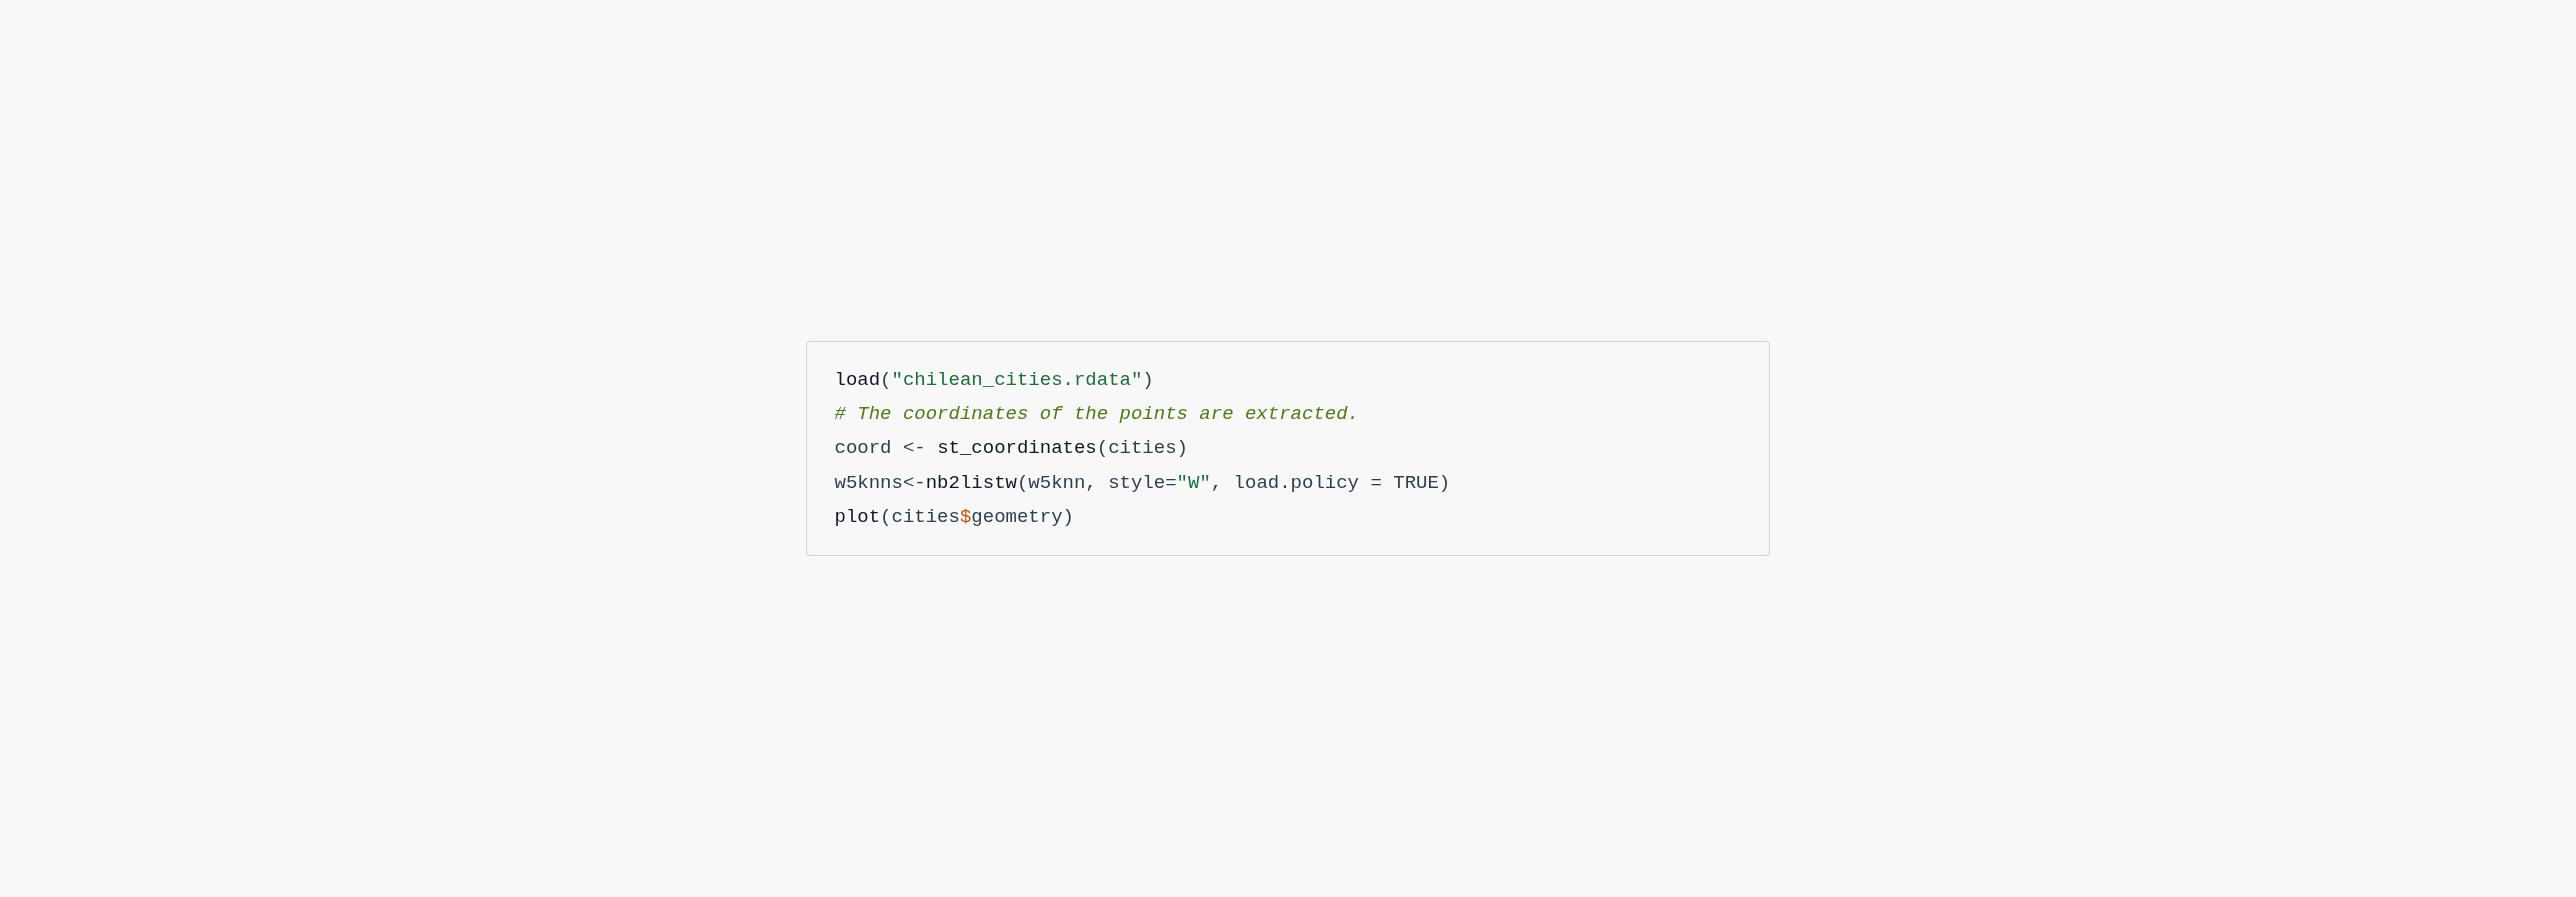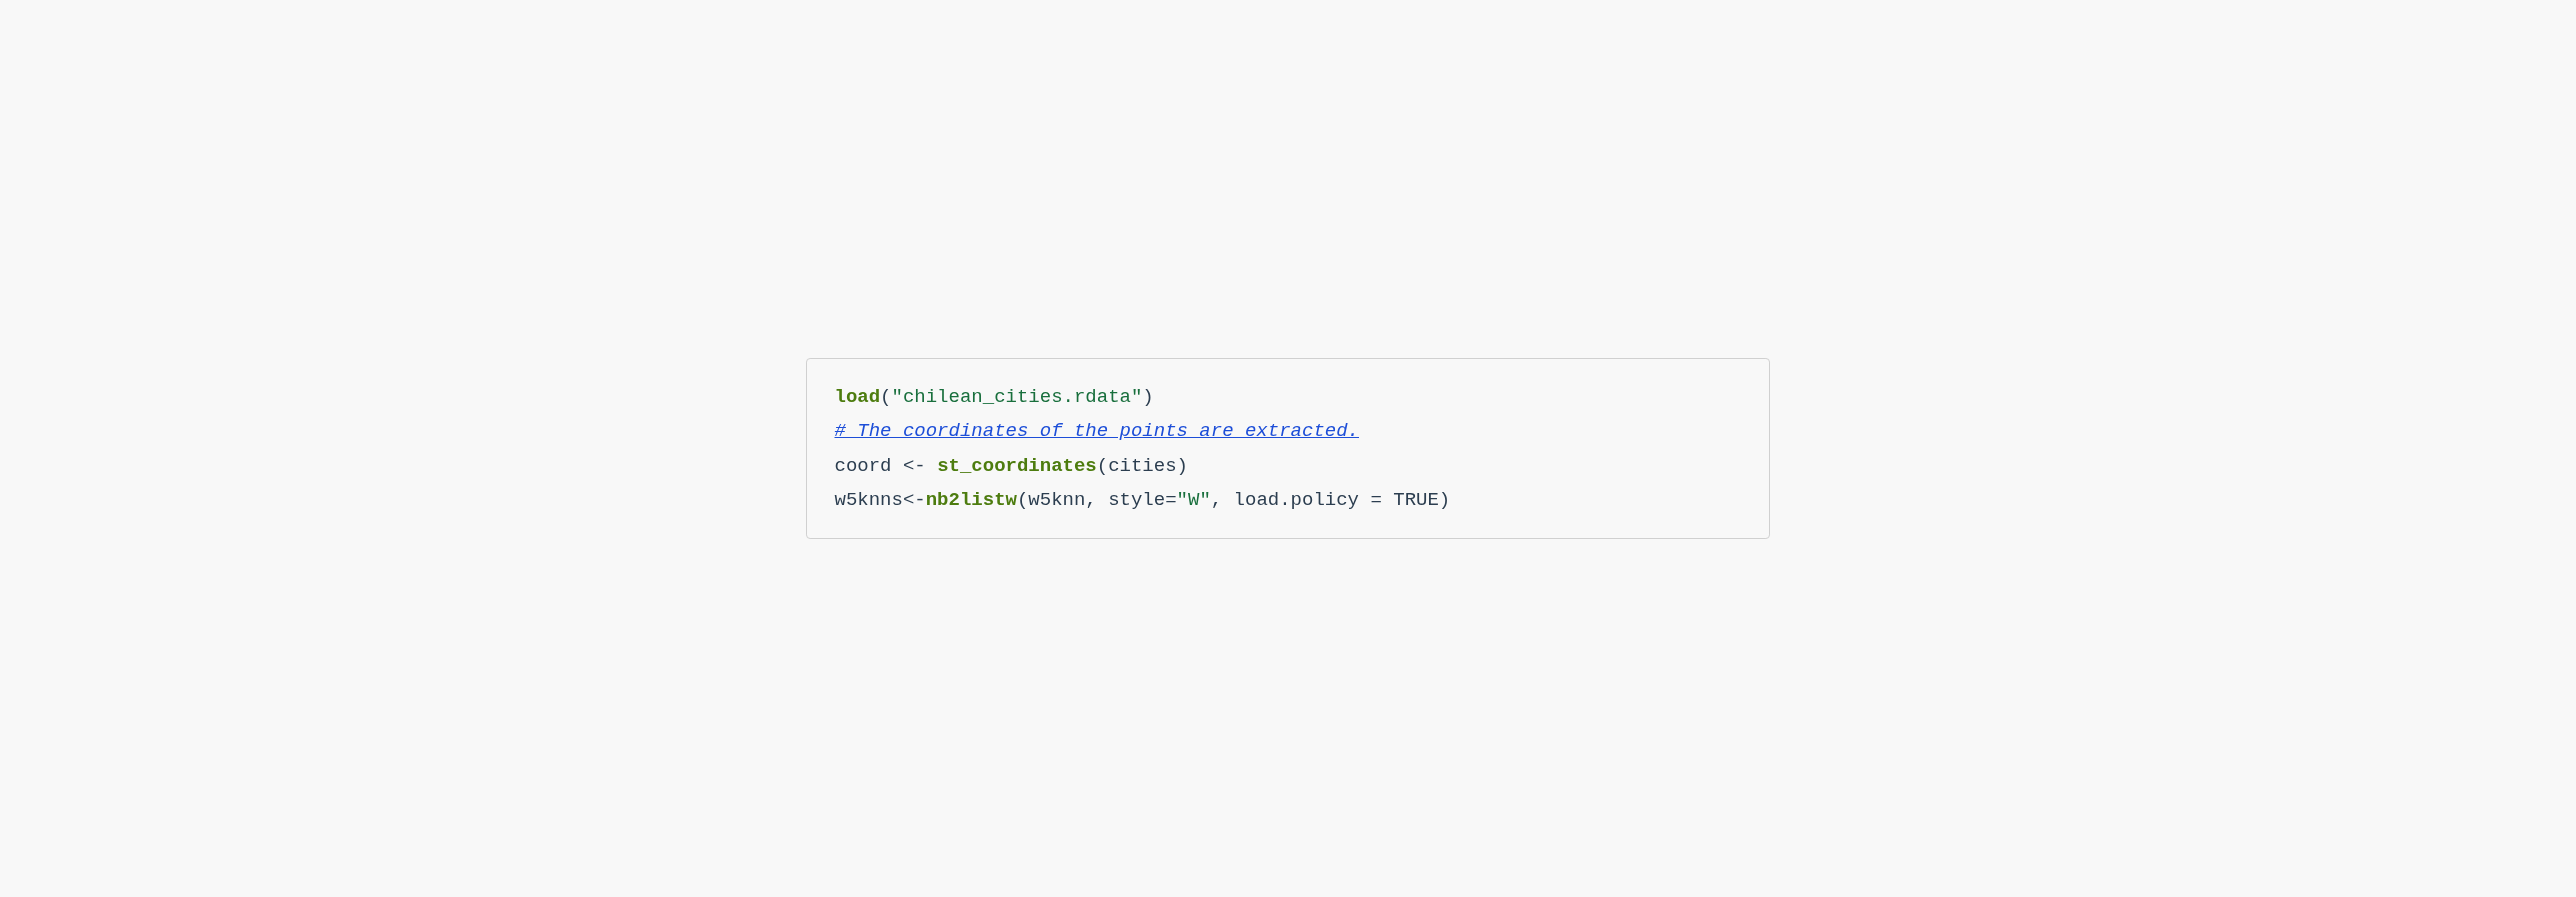--- a/index.html
+++ b/index.html
@@ -30,41 +30,41 @@
 
     .code-line {
       display: block;
       font-size: 19px;
       white-space: pre;
       font-family: 'Courier New', Courier, monospace;
     }
 
     .code-line.comment {
       font-style: italic;
-      color: #1d4ed8;
-      text-decoration: underline;
+      color: #4d7c0f;
     }
 
-    .kw-blue { color: #4d7c0f; font-weight: bold; }
+    .kw-blue { color: #0f172a; font-weight: normal; }
     .kw-green { color: #196f3d; }
     .kw-orange { color: #d35400; }
     .kw-dark { color: #2c3e50; }
   </style>
 </head>
 <body>
 
 <div class="code-container">
 
   <span class="code-line"><span class="kw-blue">load</span><span class="kw-dark">(</span><span class="kw-green">"chilean_cities.rdata"</span><span class="kw-dark">)</span></span>
 
   <span class="code-line comment"># The coordinates of the points are extracted.</span>
 
   <span class="code-line"><span class="kw-dark">coord &lt;- </span><span class="kw-blue">st_coordinates</span><span class="kw-dark">(cities)</span></span>
 
 
 
   <span class="code-line"><span class="kw-dark">w5knns&lt;-</span><span class="kw-blue">nb2listw</span><span class="kw-dark">(w5knn, style=</span><span class="kw-green">"W"</span><span class="kw-dark">, load.policy = TRUE)</span></span>
 
 
+  <span class="code-line"><span class="kw-blue">plot</span><span class="kw-dark">(cities</span><span class="kw-orange">$</span><span class="kw-dark">geometry)</span></span>
 
 
 </div>
 
 
 </body></html>

